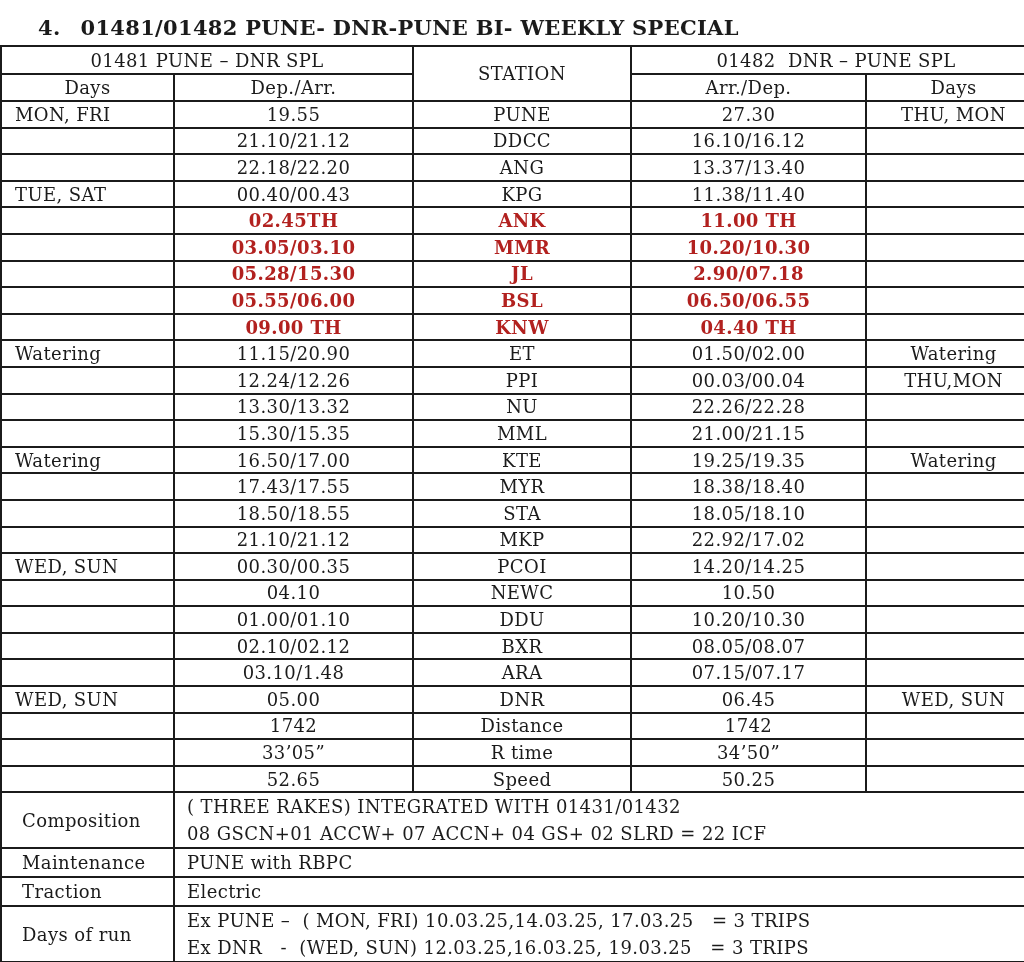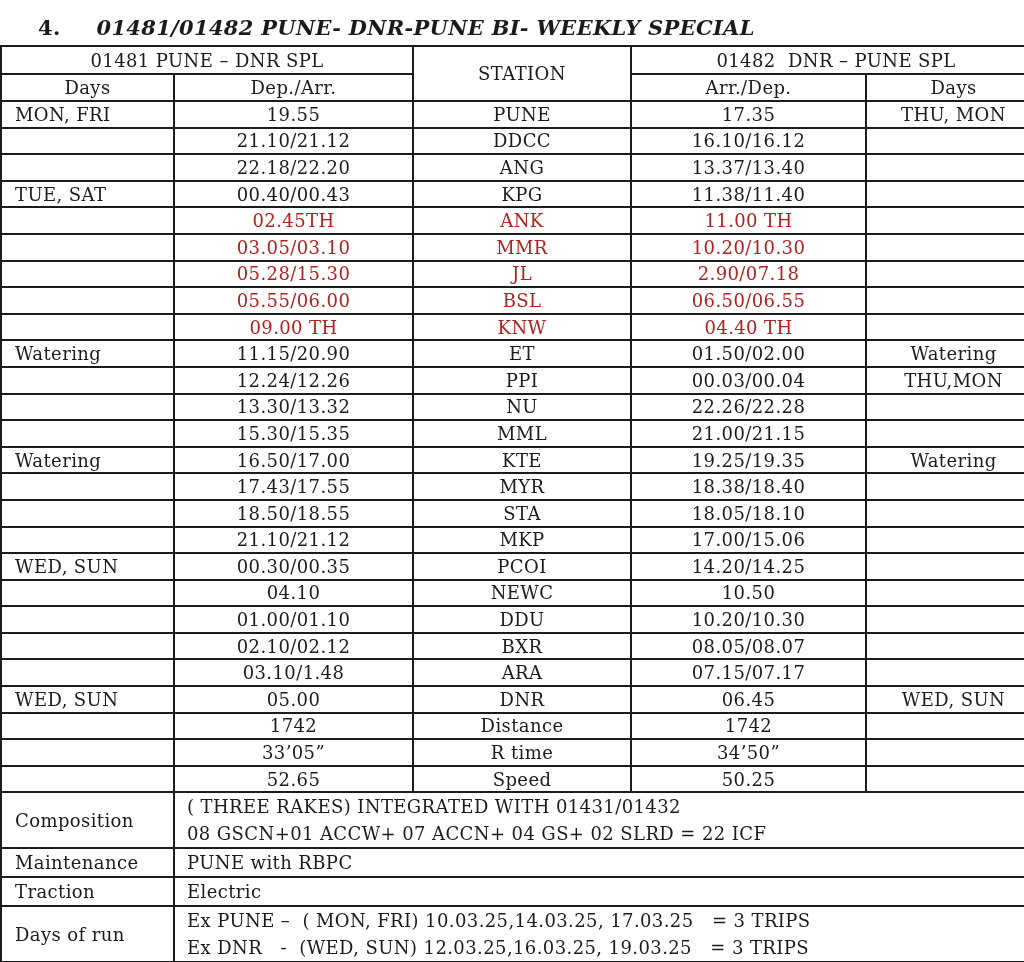--- a/index.html
+++ b/index.html
@@ -7,41 +7,41 @@
     width:1024px;height:962px;overflow:hidden;
     background:#ffffff;color:#1b1b1b;
     font-family:"DejaVu Serif", serif;
   }
   .page{padding-top:9px;}
   .title-row{
     height:36px;display:flex;align-items:center;
     font-weight:bold;font-size:21px;letter-spacing:0.3px;
   }
   .sec-num{margin-left:38px;}
-  .doc-title{margin-left:36px;white-space:pre;font-style:italic;}
+  .doc-title{margin-left:20px;white-space:pre;}
   table.tt{
     border-collapse:collapse;table-layout:fixed;width:1040px;
   }
   .tt col.c1{width:173px;}
   .tt col.c2{width:239px;}
   .tt col.c3{width:218px;}
   .tt col.c4{width:235px;}
   .tt col.c5{width:175px;}
   .tt th,.tt td{
     border:2px solid #1b1b1b;
     padding:0;font-size:18px;font-weight:normal;
     text-align:center;vertical-align:middle;
     overflow:hidden;white-space:pre;letter-spacing:0.4px;
   }
   tr.h1{height:28px;}
   tr.h2{height:27px;}
   tr.drow{height:26.6px;}
   td.days-l{text-align:left;padding-left:13px;border-radius:6px;}
-  tr.red td{color:#b2211f;font-weight:normal;}
-  td.flabel{text-align:left;padding-left:13px;}
+  tr.red td{color:#b2211f;font-weight:bold;}
+  td.flabel{text-align:left;padding-left:20px;}
   td.fcontent{text-align:left;padding-left:12px;}
   td.fcontent div{line-height:27px;white-space:pre;}
   tr.frow{height:28px;}
   tr.frow.tall{height:56px;}
 </style>
 </head>
 <body>
 
 <div class="page">
   <div class="title-row">
@@ -68,21 +68,21 @@
         <th>Dep./Arr.</th>
         <th>Arr./Dep.</th>
         <th>Days</th>
       </tr>
     </thead>
     <tbody id="tt-body">
         <tr class="drow">
           <td class="days-l">MON, FRI</td>
           <td class="time">19.55</td>
           <td class="station">PUNE</td>
-          <td class="time">17.35</td>
+          <td class="time">27.30</td>
           <td class="days-r">THU, MON</td>
         </tr>
         <tr class="drow">
           <td class="days-l"></td>
           <td class="time">21.10/21.12</td>
           <td class="station">DDCC</td>
           <td class="time">16.10/16.12</td>
           <td class="days-r"></td>
         </tr>
         <tr class="drow">
@@ -180,21 +180,21 @@
           <td class="days-l"></td>
           <td class="time">18.50/18.55</td>
           <td class="station">STA</td>
           <td class="time">18.05/18.10</td>
           <td class="days-r"></td>
         </tr>
         <tr class="drow">
           <td class="days-l"></td>
           <td class="time">21.10/21.12</td>
           <td class="station">MKP</td>
-          <td class="time">17.00/15.06</td>
+          <td class="time">22.92/17.02</td>
           <td class="days-r"></td>
         </tr>
         <tr class="drow">
           <td class="days-l">WED, SUN</td>
           <td class="time">00.30/00.35</td>
           <td class="station">PCOI</td>
           <td class="time">14.20/14.25</td>
           <td class="days-r"></td>
         </tr>
         <tr class="drow">

